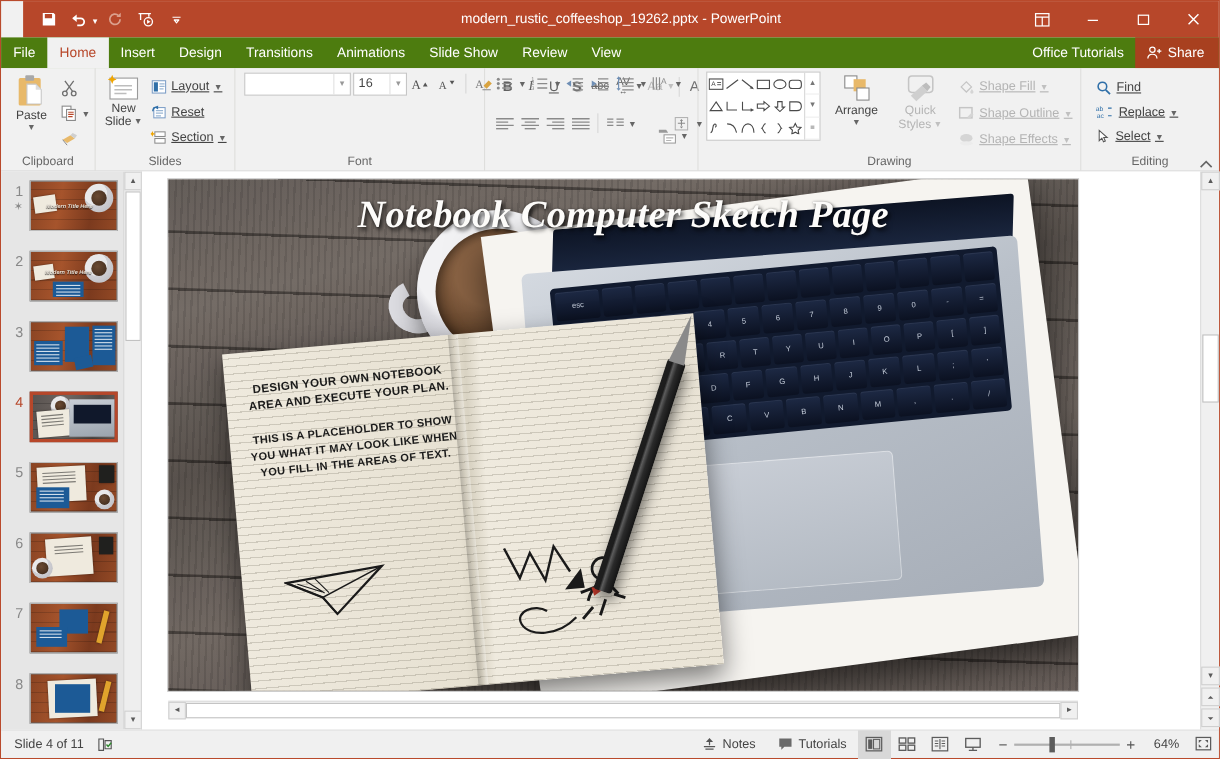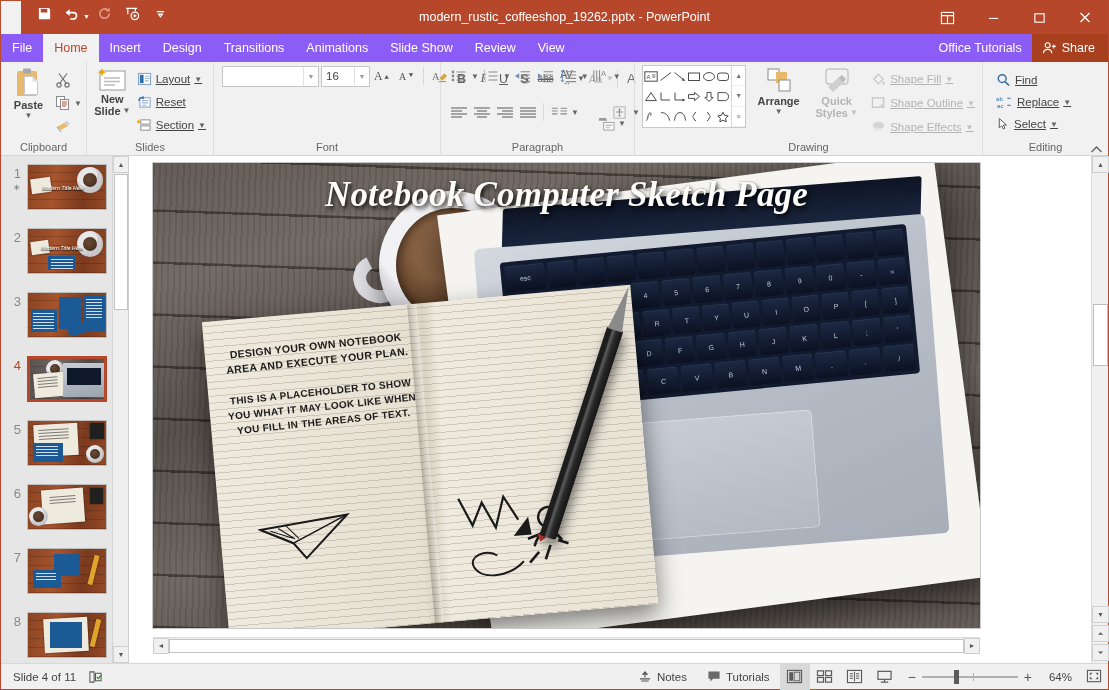--- a/index.html
+++ b/index.html
@@ -13,21 +13,21 @@
     width: 1109px; height: 690px;
     position: relative;
     border: 1px solid #b94a2c;
     background: #f1f1f1;
     display: flex; flex-direction: column;
   }
 
   
   .titlebar {
     height: 33px; background: #b7472a;
-    display: flex; align-items: flex-start;
+    display: flex; align-items: center;
     position: relative; flex: none; margin-left: 20px;
   }
   .qat { display: flex; align-items: center; padding-left: 10px; gap: 2px; }
   .qat-btn {
     width: 26px; height: 24px;
     display: flex; align-items: center; justify-content: center;
     color: #ffffff;
   }
   .qat-btn.dim { color: #dba08d; }
   .qat-caret {
@@ -40,21 +40,21 @@
   }
   .winctl { margin-left: auto; display: flex; height: 33px; }
   .winctl div {
     width: 46px; height: 33px; display: flex;
     align-items: center; justify-content: center;
     color: #ffffff;
   }
 
   
   .tabstrip {
-    height: 28px; background: #8b5cf6;
+    height: 28px; background: #4d7c0f;
     display: flex; align-items: flex-end;
     position: relative; flex: none;
   }
   .tab {
     font-size: 12.5px; color: #ffffff;
     padding: 0 11px; height: 28px; line-height: 28px;
     white-space: nowrap;
   }
   .tab.active {
     background: #f1f1f1; color: #b7472a;
@@ -84,21 +84,21 @@
     position: relative; height: 94px;
   }
   .rgroup-body { flex: 1; display: flex; align-items: flex-start; padding: 3px 4px 0 4px; }
   .rgroup-label {
     height: 16px; font-size: 11px; color: #666;
     text-align: center; line-height: 14px; position: relative;
   }
 
   .bigbtn {
     display: flex; flex-direction: column; align-items: center;
-    width: 48px; padding-top: 2px; color: #444; font-size: 11px; font-weight: bold;
+    width: 48px; padding-top: 2px; color: #444; font-size: 11px;
   }
   .bigbtn .lbl { line-height: 12px; text-align: center; }
   .smallbtn {
     display: flex; align-items: center; gap: 4px;
     font-size: 11.5px; color: #444; height: 22px; padding: 0 3px;
     white-space: nowrap;
     text-decoration: underline;
   }
   .smallbtn.dim { color: #b4b4b4; }
   .caret { font-size: 8px; color: #666; }
@@ -783,21 +783,20 @@
           <div class="pb">
             <svg width="17" height="15" viewBox="0 0 18 16">
                 <path fill="#9a9a9a" d="M1 2h7l2 3H1z"></path>
                 <rect x="6" y="7" width="11" height="8" fill="#fff" stroke="#9a9a9a"></rect>
                 <path stroke="#b5b5b5" stroke-width="1.1" d="M8 10h7M8 12.5h5"></path>
               </svg>
           </div>
           <span class="caret">▼</span>
         </div>
       </div>
-      <div class="rgroup-label">Paragraph</div>
     </div>
 
     <div class="rgroup" style="width:348px">
       <div class="rgroup-body" style="align-items:flex-start;padding-left:7px;gap:6px">
         <div class="shapes-gallery">
           <div class="shapes-grid">
             <div class="shape-cell">
                 <svg width="14" height="11" viewBox="0 0 14 11">
                   <rect x=".8" y=".8" width="12.4" height="9.4" fill="none" stroke="#4a4a4a"></rect>
                   <text x="2.6" y="7.6" font-size="6" fill="#4a4a4a" font-family="Liberation Sans, sans-serif">A</text>

